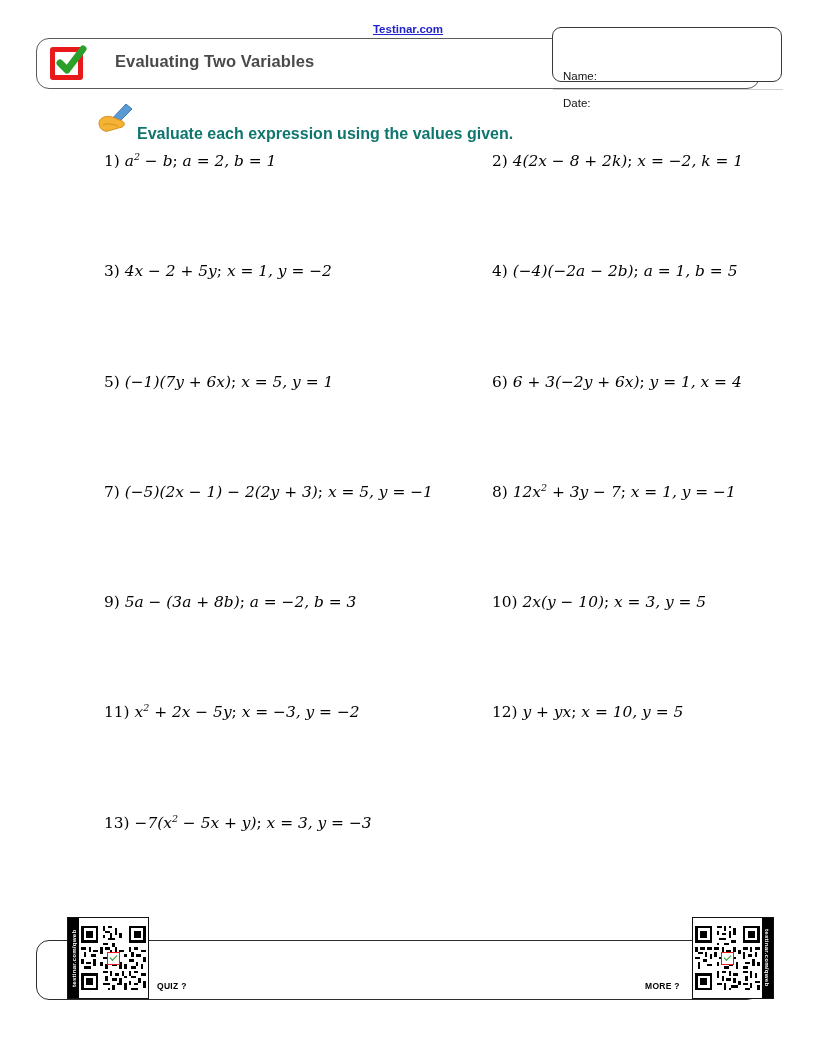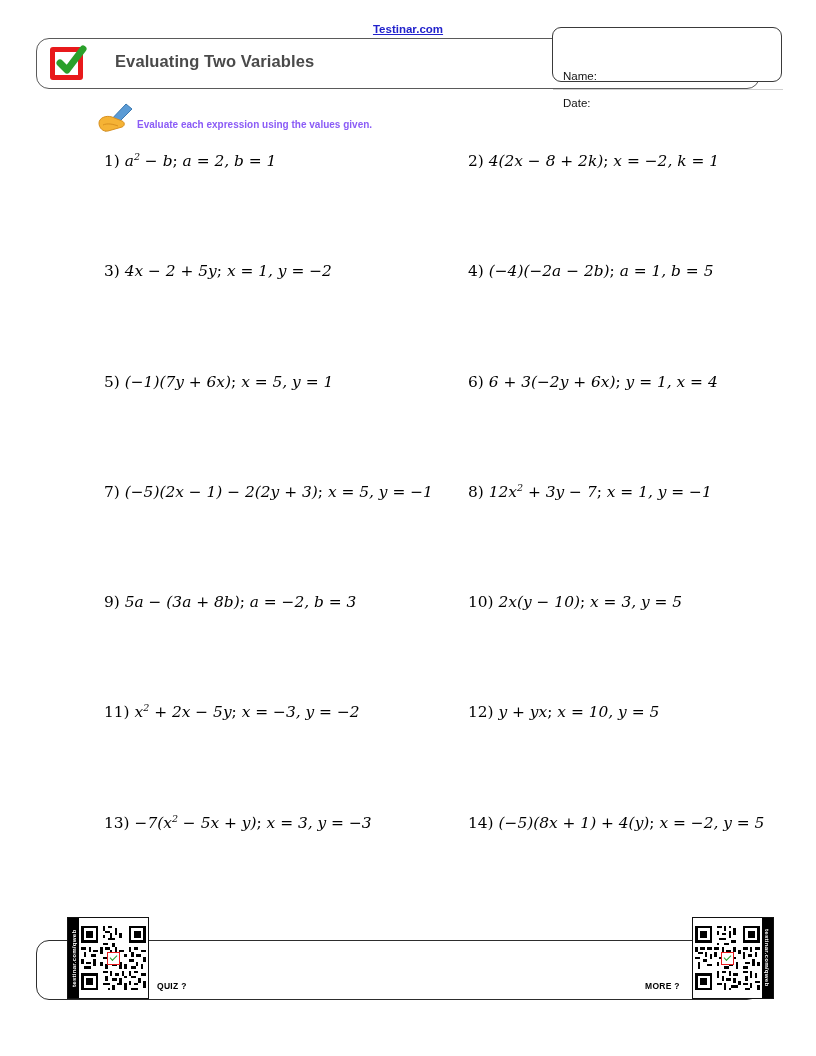--- a/index.html
+++ b/index.html
@@ -90,24 +90,24 @@
     left: 96px; top: 103px;
     width: 600px; height: 32px;
   }
   .instr-icon {
     position: absolute;
     left: 0; top: 0;
     width: 42px; height: 30px;
   }
   .instr-text {
     position: absolute;
-    left: 41px; top: 16px;
-    font-size: 10px;
-    font-weight: bold;
-    color: #8b5cf6;
+    left: 41px; top: 22px;
+    font-size: 16px;
+    font-weight: bold;
+    color: #0f766e;
   }
 
   
   .problems {
     position: absolute;
     left: 0; top: 152px;
     width: 816px;
   }
   .prow {
     position: relative;
@@ -117,21 +117,21 @@
   .pcell {
     position: absolute;
     top: 0;
     font-family: "DejaVu Serif", "Liberation Serif", serif;
     font-size: 15.4px;
     color: #000000;
     white-space: nowrap;
     line-height: 1.2;
   }
   .pcell.left  { left: 104px; }
-  .pcell.right { left: 468px; }
+  .pcell.right { left: 492px; }
   .pcell i { font-style: italic; }
   .pcell sup { font-size: 0.62em; vertical-align: super; line-height: 0; }
   .pnum { font-style: normal; }
 
   
   .footer {
     position: absolute;
     left: 36px; top: 940px;
     width: 724px; height: 60px;
     border: 1.4px solid #2d2d2d;
@@ -258,21 +258,20 @@
       <div class="prow">
         <div class="pcell left"><span class="pnum">9)</span> <i>5a − (3a + 8b)</i><span>; </span><i>a = −2, b = 3</i></div>
         <div class="pcell right"><span class="pnum">10)</span> <i>2x(y − 10)</i><span>; </span><i>x = 3, y = 5</i></div>
       </div>
       <div class="prow">
         <div class="pcell left"><span class="pnum">11)</span> <i>x<sup>2</sup> + 2x − 5y</i><span>; </span><i>x = −3, y = −2</i></div>
         <div class="pcell right"><span class="pnum">12)</span> <i>y + yx</i><span>; </span><i>x = 10, y = 5</i></div>
       </div>
       <div class="prow">
         <div class="pcell left"><span class="pnum">13)</span> <i>−7(x<sup>2</sup> − 5x + y)</i><span>; </span><i>x = 3, y = −3</i></div>
-        <div class="pcell right"><span class="pnum">14)</span> <i>(−5)(8x + 1) + 4(y)</i><span>; </span><i>x = −2, y = 5</i></div>
       </div>
     </div>
 
   <div class="footer">
 
     <div class="qr-block left">
       <div class="qr-side">testinar.com/qweb</div>
       <div class="qr-img">
         <svg viewBox="0 0 29 29" shape-rendering="crispEdges">
           <rect width="29" height="29" fill="#fff"></rect>

